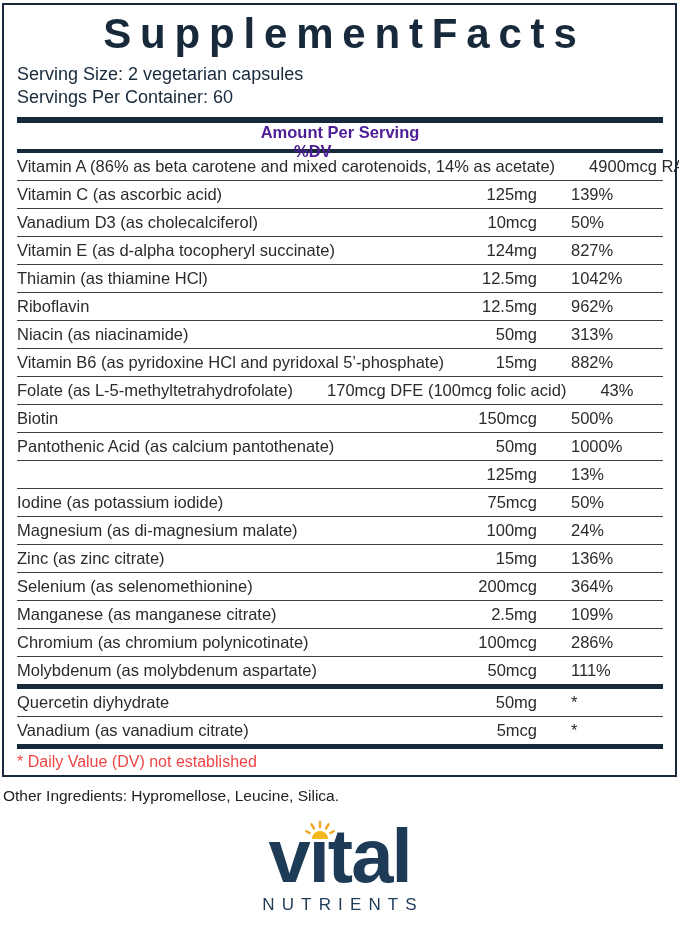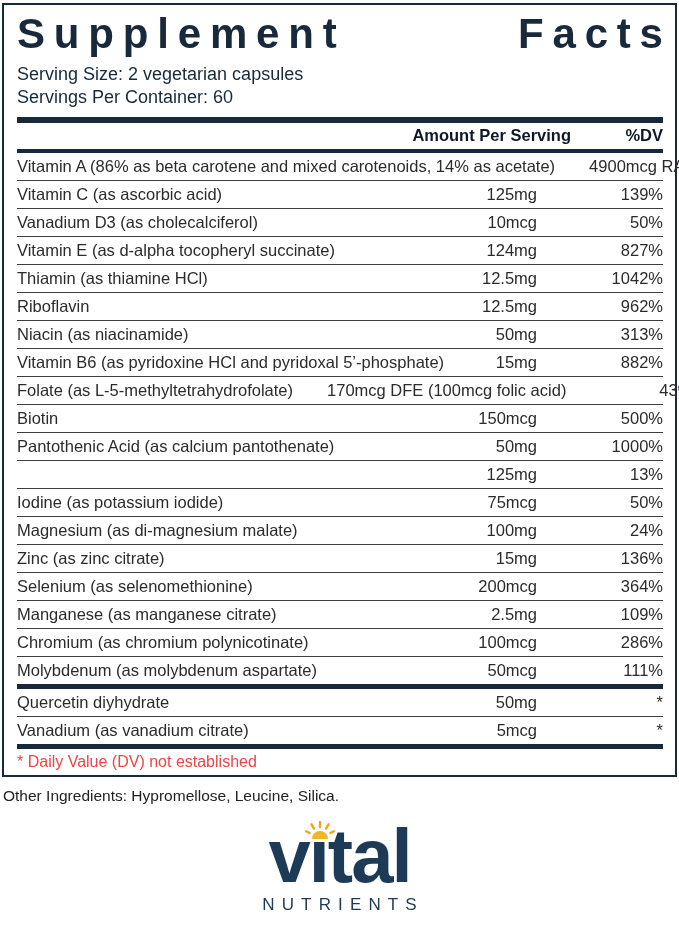--- a/index.html
+++ b/index.html
@@ -16,47 +16,47 @@
     width:679px;height:937px;overflow:hidden;background:#ffffff;
     font-family:"Liberation Sans", sans-serif;color:var(--ink);
   }
   .facts-box{
     margin:3px 2px 0 2px;
     border:2px solid var(--navy);
     padding:2px 12px 0 13px;
     background:#fff;
   }
   .title-row{
-    display:flex;justify-content:space-between;align-items:baseline;
+    display:flex;justify-content:center;align-items:baseline;
     margin:5px 0 7px 0;
   }
   .title-word{
     font-size:42px;font-weight:bold;color:var(--navy);
     letter-spacing:0.21em;line-height:1.05;white-space:nowrap;
   }
   .title-word:last-child{margin-right:-0.21em;}
   .serving-line{
     font-size:18px;font-weight:normal;color:var(--navy);
     line-height:1.3;
   }
   .bar{background:var(--navy);}
   .bar-thick{height:6px;margin-top:7px;}
   .bar-med{height:4px;}
   .bar-mid{height:5px;}
   .head-row{
     display:flex;align-items:center;height:26px;
-    font-weight:bold;font-size:16.5px;color:#0f172a;
+    font-weight:bold;font-size:16.5px;color:#4c1d95;flex-direction:column;
   }
   .row{
     display:flex;align-items:center;height:27px;font-size:16.5px;gap:34px;
   }
   .section .row + .row{border-top:1px solid var(--hairline);height:28px;}
   .cell.name{white-space:nowrap;flex:none;}
   .cell.amount{flex:1;text-align:right;white-space:nowrap;}
-  .cell.dv{flex:none;width:92px;text-align:right;white-space:nowrap;}
+  .cell.dv{flex:none;width:92px;text-align:left;white-space:nowrap;}
   .footnote{
     display:flex;align-items:center;height:26px;font-size:16px;color:#ef4444;
   }
   .other-ing{
     margin:10px 0 0 3px;font-size:15.5px;color:#222;
   }
   .logo{margin-top:13px;text-align:center;color:var(--logo-navy);}
   .logo-word-wrap{position:relative;display:inline-block;line-height:1;}
   .logo-word{
     font-size:76px;font-weight:bold;letter-spacing:-2px;

